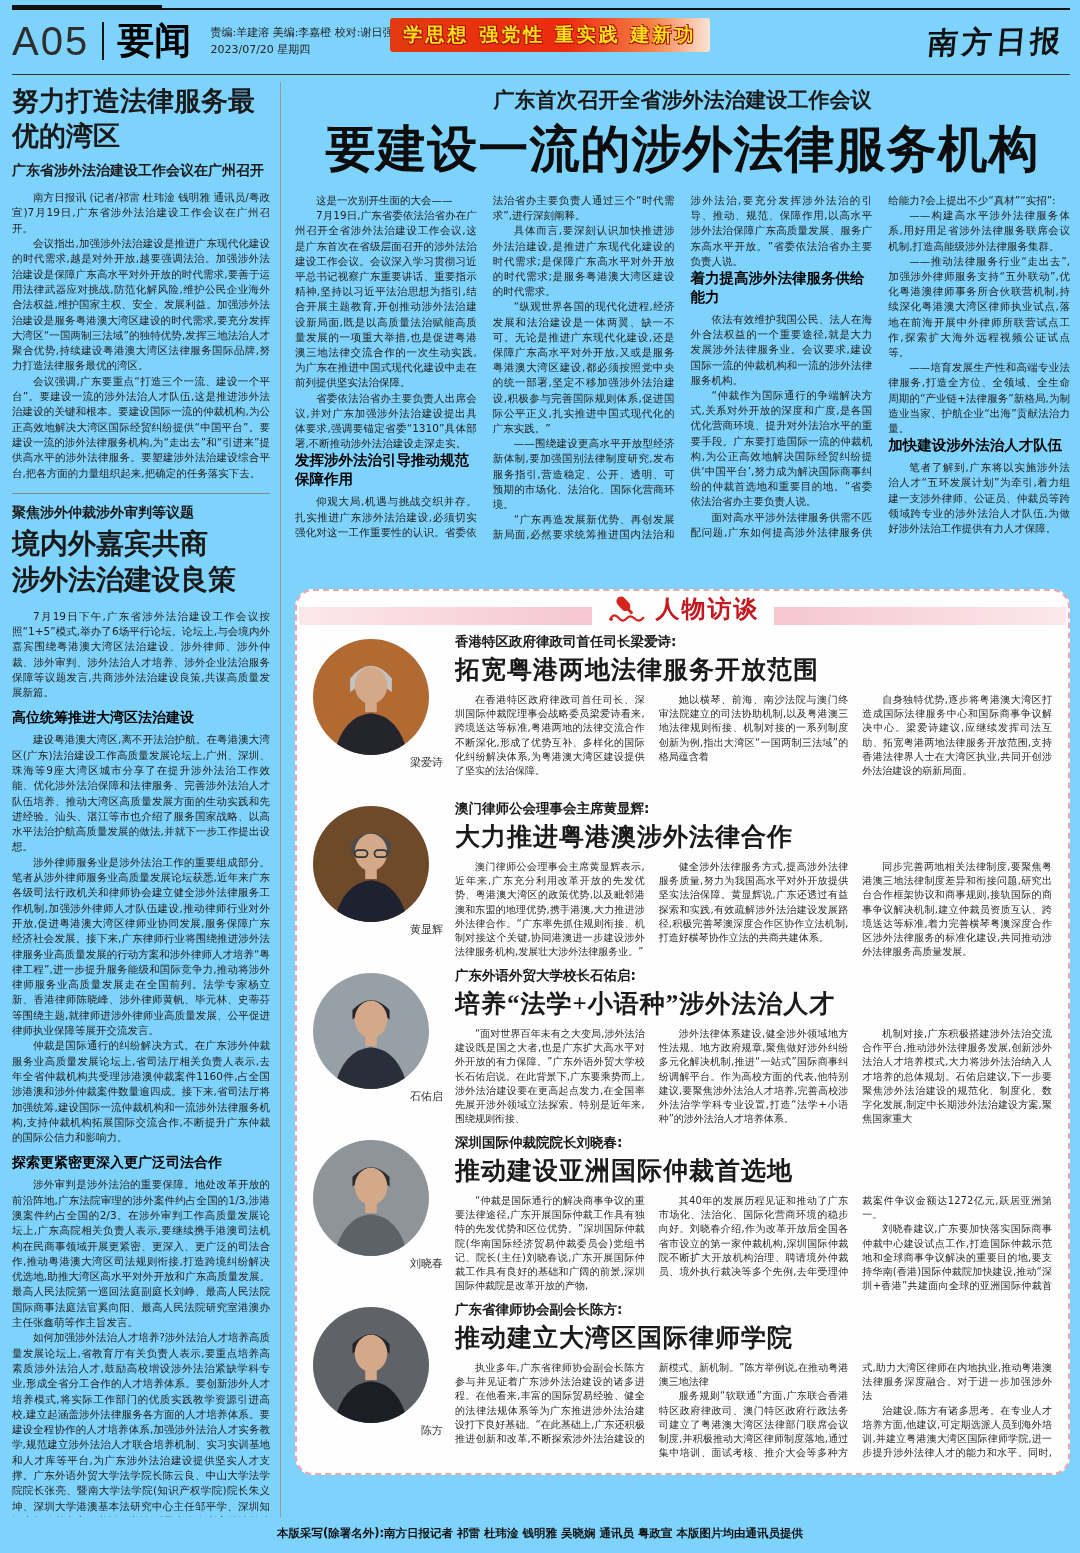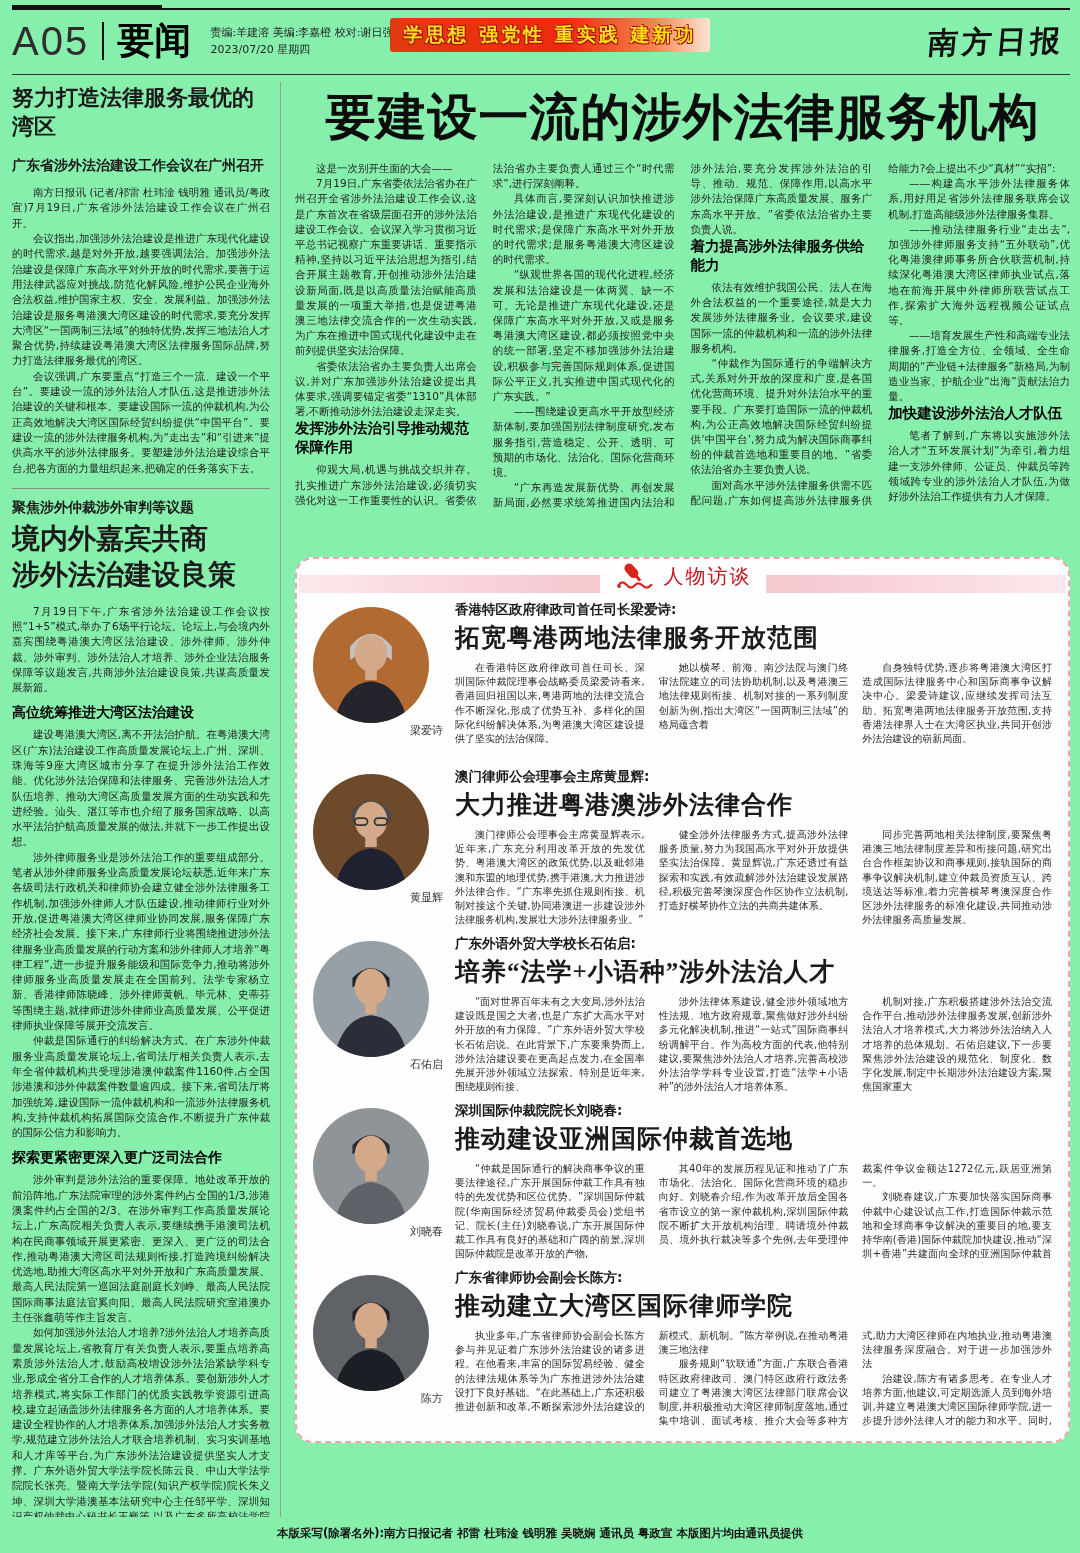--- a/index.html
+++ b/index.html
@@ -1,16 +1,16 @@
 <!DOCTYPE html>
 <html><head>
 <meta charset="utf-8">
 <style>
   html,body{margin:0;padding:0;background:#e8e8e4;}
-  .page{position:relative;width:1080px;height:1553px;margin:0 auto;background:#86efac;
+  .page{position:relative;width:1080px;height:1553px;margin:0 auto;background:#7dd3fc;
         font-family:"DejaVu Sans","Liberation Sans",sans-serif;color:#1a1a1a;overflow:hidden;}
   
   .toprule{position:absolute;top:8px;left:12px;right:10px;height:2px;background:#111;}
   .toprule-thick{position:absolute;top:5px;left:12px;width:150px;height:5px;background:#111;}
   .hdr{position:absolute;top:16px;left:12px;right:10px;height:52px;}
   .edition{display:inline-block;font-size:40px;font-weight:300;color:#2e2e2e;letter-spacing:2px;vertical-align:middle;font-family:"Liberation Sans",sans-serif;}
   .hdr-sep{display:inline-block;width:2px;height:38px;background:#111;margin:0 8px;vertical-align:middle;}
   .section-name{display:inline-block;font-size:37px;font-weight:bold;color:#000;vertical-align:middle;font-family:"Liberation Serif",serif;}
   .credits{display:inline-block;vertical-align:middle;margin-left:14px;font-size:11px;color:#222;line-height:17px;}
   .slogan{position:absolute;left:378px;top:2px;width:320px;height:34px;border-radius:3px;
@@ -19,42 +19,42 @@
   .slogan span{font-size:19px;font-weight:bold;color:#ffe11a;letter-spacing:3px;
           text-shadow:1px 1px 0 #a80c00,-1px 1px 0 #a80c00,1px -1px 0 #a80c00;}
   .masthead{position:absolute;right:6px;top:6px;font-family:"Liberation Serif",serif;font-weight:bold;
           font-size:30px;letter-spacing:4px;transform:skewX(-6deg) rotate(-1deg);color:#111;}
   .hdr-underline{position:absolute;top:74px;left:12px;right:10px;height:1px;background:#333;}
   
   .content{position:absolute;top:82px;left:12px;right:10px;bottom:36px;display:flex;}
   .left-col{width:258px;padding-right:10px;border-right:1px solid #9a9a9a;overflow:hidden;}
   .main-col{flex:1;padding-left:14px;overflow:hidden;}
   
-  .l1-headline{font-family:"Liberation Serif",serif;font-size:22px;font-weight:bold;line-height:1.3;margin:2px 0 16px;}
+  .l1-headline{font-family:"Liberation Serif",serif;font-size:27px;font-weight:bold;line-height:1.3;margin:2px 0 8px;}
   .l1-subhead{font-size:14px;font-weight:bold;margin:0 0 10px;}
   .body-txt p{margin:0;text-align:justify;text-indent:2em;font-size:10.5px;line-height:15.3px;color:#222;}
   .body-txt h4{font-size:14px;font-weight:bold;margin:9px 0 5px;text-indent:0;color:#000;}
   .art-divider{height:1px;background:#8a8a8a;margin:12px 0 10px;}
   .l2-kicker{font-size:14px;font-weight:bold;margin:0 0 4px;}
   .l2-headline{font-family:"Liberation Serif",serif;font-size:28px;font-weight:bold;line-height:1.3;margin:0 0 10px;}
   
   .m-kicker{text-align:center;font-size:21px;font-weight:bold;margin:4px 0 2px;}
   .m-headline{text-align:center;font-family:"Liberation Serif",serif;font-size:50px;font-weight:bold;
               letter-spacing:1px;margin:2px 0 10px;color:#0d0d0d;}
   .m-body{height:388px;column-count:4;column-gap:16px;overflow:hidden;}
   .m-body p{margin:0;text-align:justify;text-indent:2em;font-size:10.5px;line-height:15.2px;color:#222;}
   .m-body h4{font-size:14.5px;font-weight:bold;margin:0 0 5px;color:#000;}
   
   .interviews{position:relative;margin-top:8px;height:886px;border:2px dashed #f0a3b2;border-radius:18px;
               padding:40px 16px 6px;box-sizing:border-box;background:#fffefe;}
   .pink-band{position:absolute;top:16px;left:2px;right:2px;height:18px;
              background:linear-gradient(90deg,#fce8eb 0%,#f6c9d1 35%,#f6c9d1 65%,#fce8eb 100%);}
   .iv-title{position:absolute;top:0;left:50%;transform:translateX(-50%);background:#fffefe;
             padding:2px 14px;display:flex;align-items:center;gap:6px;}
-  .iv-title span{font-size:20px;font-weight:normal;color:#c2181f;letter-spacing:2px;}
+  .iv-title span{font-size:24px;font-weight:bold;color:#c2181f;letter-spacing:2px;}
   .iv-item{display:flex;gap:14px;height:163px;margin-bottom:4px;}
   .portrait-wrap{width:128px;flex:none;position:relative;text-decoration:underline;}
   .portrait{width:116px;height:116px;border-radius:50%;overflow:hidden;margin-top:8px;}
   .portrait svg{display:block;width:100%;height:100%;}
   .p-name{position:absolute;right:-2px;bottom:24px;font-size:11px;color:#333;}
   .iv-content{flex:1;overflow:hidden;}
   .iv-kicker{font-size:13.5px;font-weight:bold;margin:2px 0 2px;}
   .iv-headline{font-family:"Liberation Serif",serif;font-size:25px;font-weight:bold;margin:0 0 7px;letter-spacing:1px;}
   .iv-body{column-count:3;column-gap:14px;height:102px;overflow:hidden;}
   .iv-body p{margin:0;text-align:justify;text-indent:2em;font-size:10px;line-height:14.2px;color:#2a2a2a;}
@@ -110,20 +110,21 @@
             <p>涉外律师服务业是涉外法治工作的重要组成部分。笔者从涉外律师服务业高质量发展论坛获悉,近年来广东各级司法行政机关和律师协会建立健全涉外法律服务工作机制,加强涉外律师人才队伍建设,推动律师行业对外开放,促进粤港澳大湾区律师业协同发展,服务保障广东经济社会发展。接下来,广东律师行业将围绕推进涉外法律服务业高质量发展的行动方案和涉外律师人才培养“粤律工程”,进一步提升服务能级和国际竞争力,推动将涉外律师服务业高质量发展走在全国前列。法学专家杨立新、香港律师陈晓峰、涉外律师黄帆、毕元林、史蒂芬等围绕主题,就律师进涉外律师业高质量发展、公平促进律师执业保障等展开交流发言。</p>
             <p>仲裁是国际通行的纠纷解决方式。在广东涉外仲裁服务业高质量发展论坛上,省司法厅相关负责人表示,去年全省仲裁机构共受理涉港澳仲裁案件1160件,占全国涉港澳和涉外仲裁案件数量逾四成。接下来,省司法厅将加强统筹,建设国际一流仲裁机构和一流涉外法律服务机构,支持仲裁机构拓展国际交流合作,不断提升广东仲裁的国际公信力和影响力。</p>
             <h4>探索更紧密更深入更广泛司法合作</h4>
             <p>涉外审判是涉外法治的重要保障。地处改革开放的前沿阵地,广东法院审理的涉外案件约占全国的1/3,涉港澳案件约占全国的2/3。在涉外审判工作高质量发展论坛上,广东高院相关负责人表示,要继续携手港澳司法机构在民商事领域开展更紧密、更深入、更广泛的司法合作,推动粤港澳大湾区司法规则衔接,打造跨境纠纷解决优选地,助推大湾区高水平对外开放和广东高质量发展。最高人民法院第一巡回法庭副庭长刘峥、最高人民法院国际商事法庭法官奚向阳、最高人民法院研究室港澳办主任张鑫萌等作主旨发言。</p>
             <p>如何加强涉外法治人才培养?涉外法治人才培养高质量发展论坛上,省教育厅有关负责人表示,要重点培养高素质涉外法治人才,鼓励高校增设涉外法治紧缺学科专业,形成全省分工合作的人才培养体系。要创新涉外人才培养模式,将实际工作部门的优质实践教学资源引进高校,建立起涵盖涉外法律服务各方面的人才培养体系。要建设全程协作的人才培养体系,加强涉外法治人才实务教学,规范建立涉外法治人才联合培养机制、实习实训基地和人才库等平台,为广东涉外法治建设提供坚实人才支撑。广东外语外贸大学法学院长陈云良、中山大学法学院院长张亮、暨南大学法学院(知识产权学院)院长朱义坤、深圳大学港澳基本法研究中心主任邹平学、深圳知识产权仲裁中心秘书长王巍等,以及广东多所高校法学院系的专家学者代表参加论坛并作发言。</p>
           </div>
       </div>
     </div>
 
     <div class="main-col">
+      <div class="m-kicker">广东首次召开全省涉外法治建设工作会议</div>
       <div class="m-headline">要建设一流的涉外法律服务机构</div>
       <div class="m-body">
           <p>这是一次别开生面的大会——</p>
           <p>7月19日,广东省委依法治省办在广州召开全省涉外法治建设工作会议,这是广东首次在省级层面召开的涉外法治建设工作会议。会议深入学习贯彻习近平总书记视察广东重要讲话、重要指示精神,坚持以习近平法治思想为指引,结合开展主题教育,开创推动涉外法治建设新局面,既是以高质量法治赋能高质量发展的一项重大举措,也是促进粤港澳三地法律交流合作的一次生动实践,为广东在推进中国式现代化建设中走在前列提供坚实法治保障。</p>
           <p>省委依法治省办主要负责人出席会议,并对广东加强涉外法治建设提出具体要求,强调要锚定省委“1310”具体部署,不断推动涉外法治建设走深走实。</p>
           <h4>发挥涉外法治引导推动规范保障作用</h4>
           <p>仰观大局,机遇与挑战交织并存。扎实推进广东涉外法治建设,必须切实强化对这一工作重要性的认识。省委依法治省办主要负责人通过三个“时代需求”,进行深刻阐释。</p>
           <p>具体而言,要深刻认识加快推进涉外法治建设,是推进广东现代化建设的时代需求;是保障广东高水平对外开放的时代需求;是服务粤港澳大湾区建设的时代需求。</p>
           <p>“纵观世界各国的现代化进程,经济发展和法治建设是一体两翼、缺一不可。无论是推进广东现代化建设,还是保障广东高水平对外开放,又或是服务粤港澳大湾区建设,都必须按照党中央的统一部署,坚定不移加强涉外法治建设,积极参与完善国际规则体系,促进国际公平正义,扎实推进中国式现代化的广东实践。”</p>
           <p>——围绕建设更高水平开放型经济新体制,要加强国别法律制度研究,发布服务指引,营造稳定、公开、透明、可预期的市场化、法治化、国际化营商环境。</p>
@@ -163,21 +164,21 @@
                 <rect x="45" y="53" width="10" height="10" fill="#d3a98a"></rect>
                 <path d="M18 100 Q26 66 50 64 Q74 66 82 100 Z" fill="#23242c"></path>
               </svg>
             </div>
             <span class="p-name">梁爱诗</span>
           </div>
           <div class="iv-content">
             <div class="iv-kicker">香港特区政府律政司首任司长梁爱诗:</div>
             <div class="iv-headline">拓宽粤港两地法律服务开放范围</div>
             <div class="iv-body">
-                <p>在香港特区政府律政司首任司长、深圳国际仲裁院理事会战略委员梁爱诗看来,香港回归祖国以来,粤港两地的法律交流合作不断深化,形成了优势互补、多样化的国际化纠纷解决体系,为粤港澳大湾区建设提供了坚实的法治保障。</p>
+                <p>在香港特区政府律政司首任司长、深圳国际仲裁院理事会战略委员梁爱诗看来,跨境送达等标准,粤港两地的法律交流合作不断深化,形成了优势互补、多样化的国际化纠纷解决体系,为粤港澳大湾区建设提供了坚实的法治保障。</p>
                 <p>她以横琴、前海、南沙法院与澳门终审法院建立的司法协助机制,以及粤港澳三地法律规则衔接、机制对接的一系列制度创新为例,指出大湾区“一国两制三法域”的格局蕴含着</p>
                 <p>自身独特优势,逐步将粤港澳大湾区打造成国际法律服务中心和国际商事争议解决中心。梁爱诗建议,应继续发挥司法互助、拓宽粤港两地法律服务开放范围,支持香港法律界人士在大湾区执业,共同开创涉外法治建设的崭新局面。</p>
               </div>
           </div>
         </div>
 
         <div class="iv-item">
           <div class="portrait-wrap">
             <div class="portrait">
               <svg viewBox="0 0 100 100">

